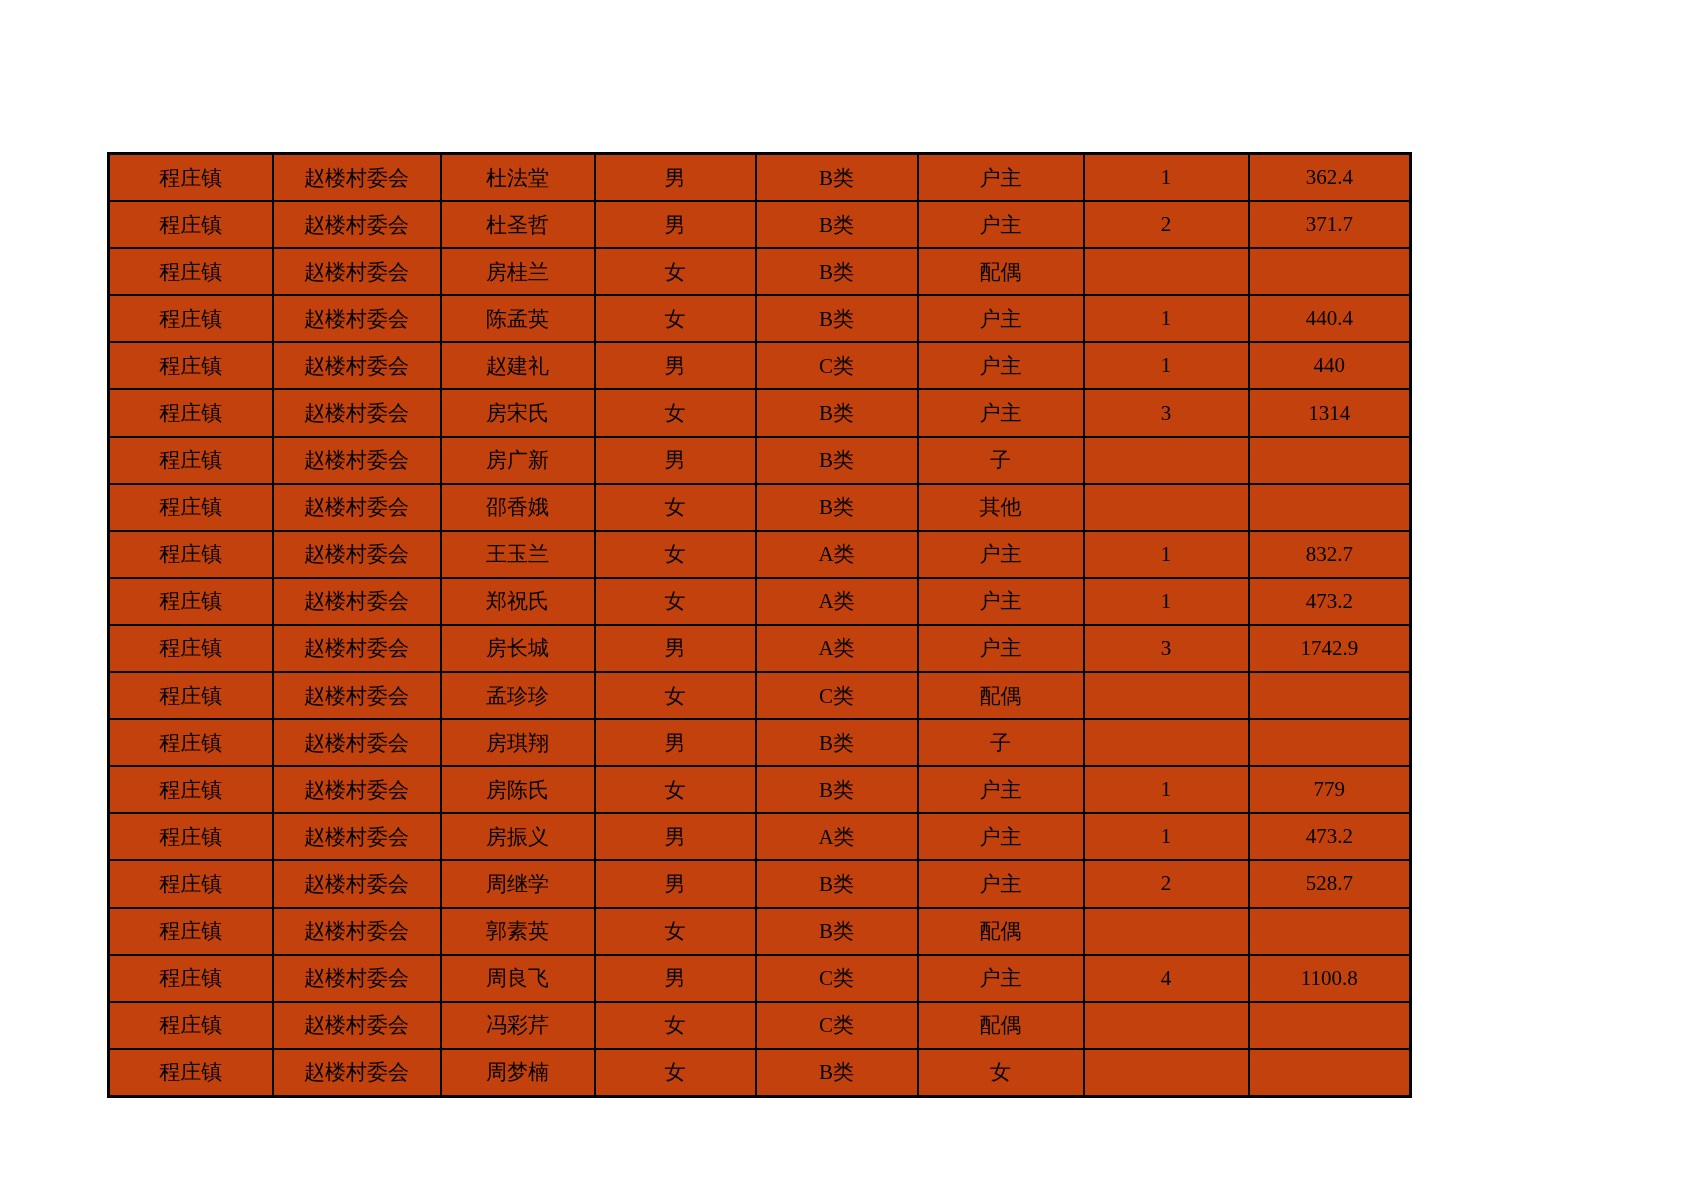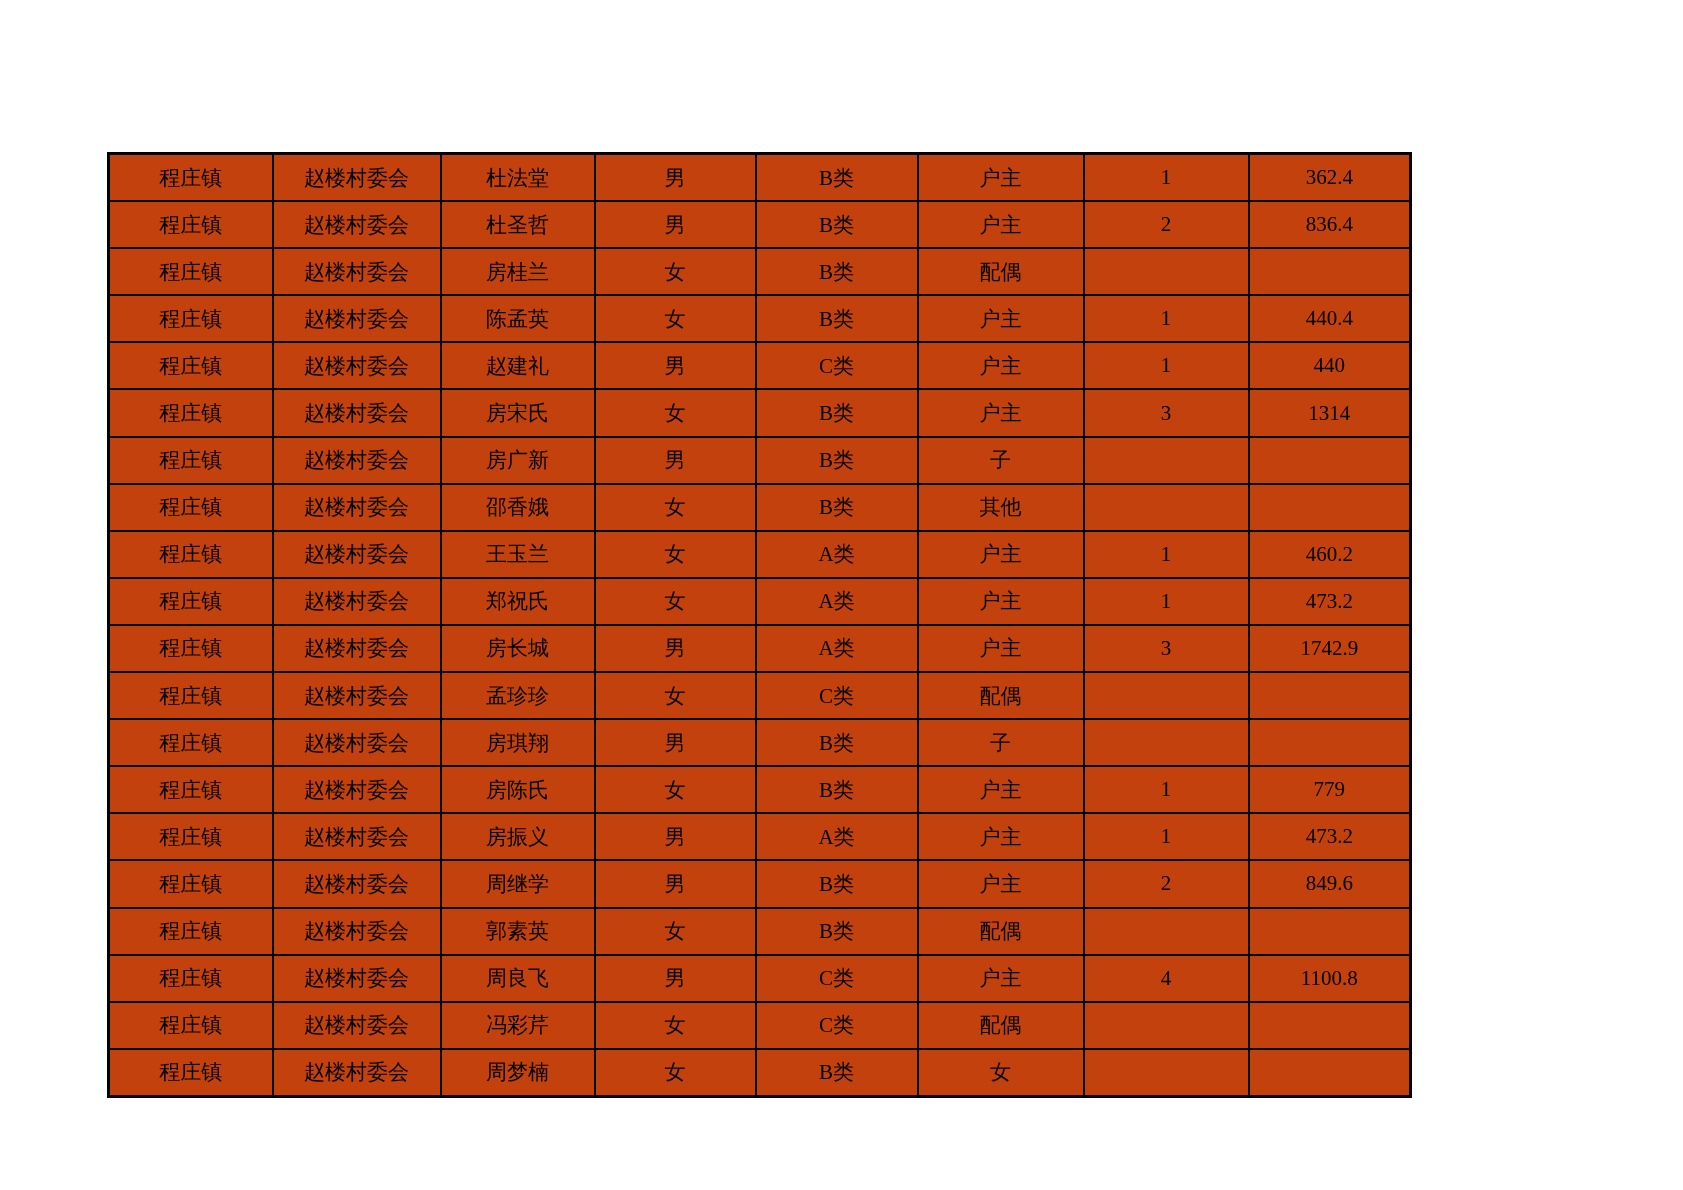--- a/index.html
+++ b/index.html
@@ -68,21 +68,21 @@
       <td>362.4</td>
     </tr>
         <tr>
       <td>程庄镇</td>
       <td>赵楼村委会</td>
       <td>杜圣哲</td>
       <td>男</td>
       <td>B类</td>
       <td>户主</td>
       <td>2</td>
-      <td>836.4</td>
+      <td>371.7</td>
     </tr>
         <tr>
       <td>程庄镇</td>
       <td>赵楼村委会</td>
       <td>房桂兰</td>
       <td>女</td>
       <td>B类</td>
       <td>配偶</td>
       <td></td>
       <td></td>
@@ -138,21 +138,21 @@
       <td></td>
     </tr>
         <tr>
       <td>程庄镇</td>
       <td>赵楼村委会</td>
       <td>王玉兰</td>
       <td>女</td>
       <td>A类</td>
       <td>户主</td>
       <td>1</td>
-      <td>460.2</td>
+      <td>832.7</td>
     </tr>
         <tr>
       <td>程庄镇</td>
       <td>赵楼村委会</td>
       <td>郑祝氏</td>
       <td>女</td>
       <td>A类</td>
       <td>户主</td>
       <td>1</td>
       <td>473.2</td>
@@ -208,21 +208,21 @@
       <td>473.2</td>
     </tr>
         <tr>
       <td>程庄镇</td>
       <td>赵楼村委会</td>
       <td>周继学</td>
       <td>男</td>
       <td>B类</td>
       <td>户主</td>
       <td>2</td>
-      <td>849.6</td>
+      <td>528.7</td>
     </tr>
         <tr>
       <td>程庄镇</td>
       <td>赵楼村委会</td>
       <td>郭素英</td>
       <td>女</td>
       <td>B类</td>
       <td>配偶</td>
       <td></td>
       <td></td>

